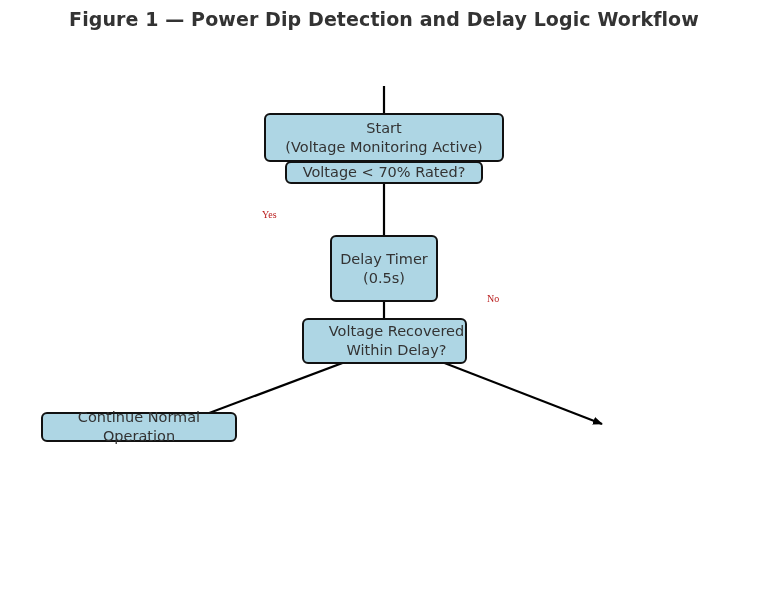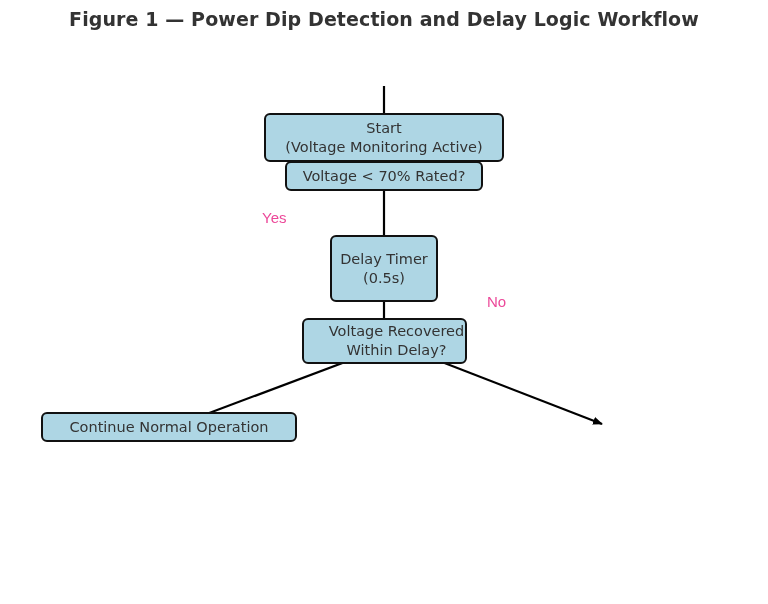--- a/index.html
+++ b/index.html
@@ -58,32 +58,32 @@
     display: flex;
     align-items: center;
     justify-content: center;
     font-family: "DejaVu Sans", sans-serif;
     white-space: pre-line;
     z-index: 1;
   }
 
   .edge-label {
     position: absolute;
-    color: #ec4899;
-    font-size: 15px;
-    font-family: Liberation Sans, sans-serif;
+    color: #b91c1c;
+    font-size: 10px;
+    font-family: Liberation Serif, serif;
     z-index: 3;
     white-space: nowrap;
   }
 
   #node-start      { left: 264px; top: 69px;  width: 240px; height: 49px; margin-top: 44px; }
-  #node-threshold  { left: 285px; top: 161px; width: 198px; height: 30px; }
+  #node-threshold  { left: 285px; top: 161px; width: 198px; height: 23px; }
   #node-delay      { left: 330px; top: 235px; width: 108px; height: 67px; }
   #node-recovered  { left: 302px; top: 318px; width: 165px; height: 46px; padding-left: 24px; }
-  #node-continue   { left: 41px;  top: 412px; width: 256px; height: 30px; }
+  #node-continue   { left: 41px;  top: 412px; width: 196px; height: 30px; }
   #node-shutdown   { left: 490px; top: 405px; width: 235px; height: 47px; }
 </style>
 </head>
 <body>
 
 <div id="figure-title">Figure 1 — Power Dip Detection and Delay Logic Workflow</div>
 
 <div id="flow-canvas">
 
   <svg class="edges-layer" viewBox="0 0 768 604" width="768" height="604" xmlns="http://www.w3.org/2000/svg">

